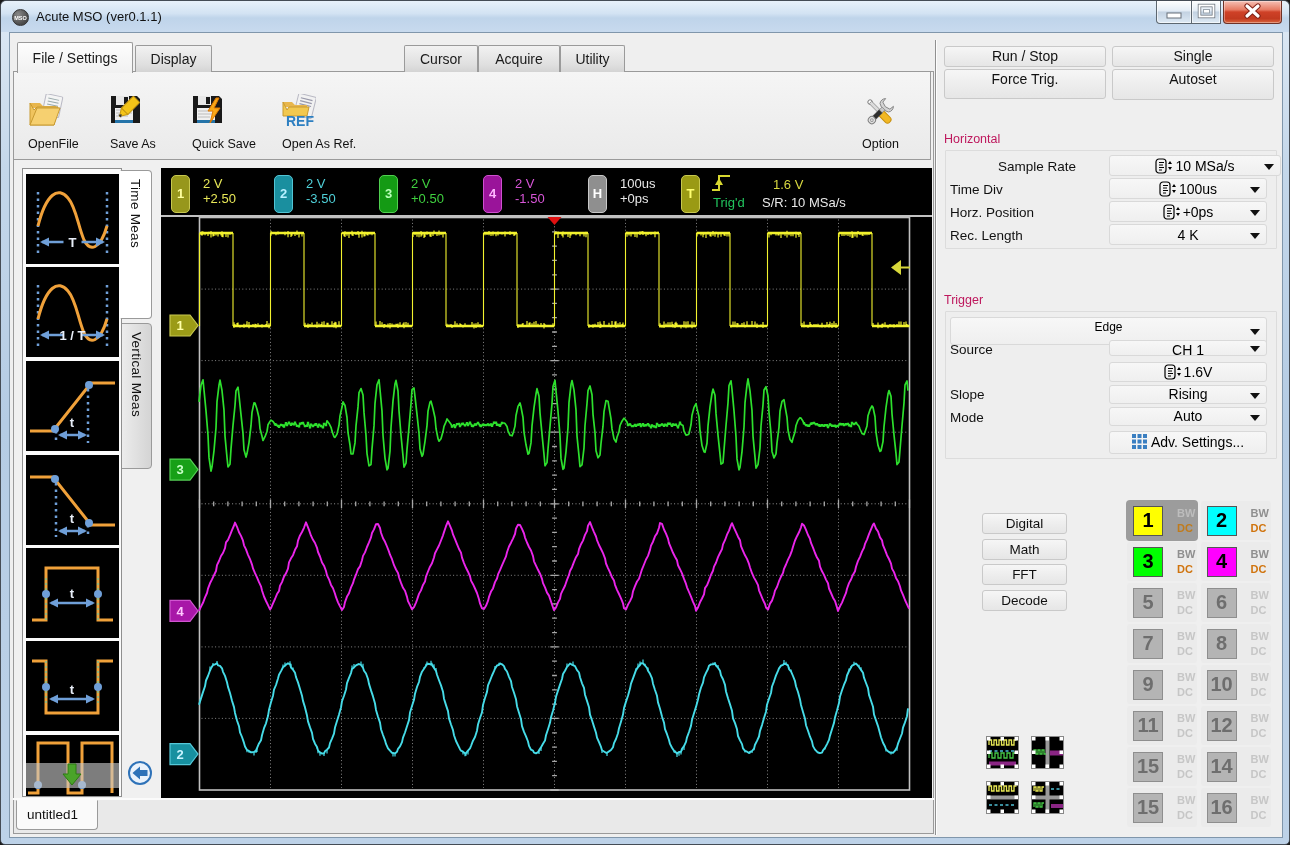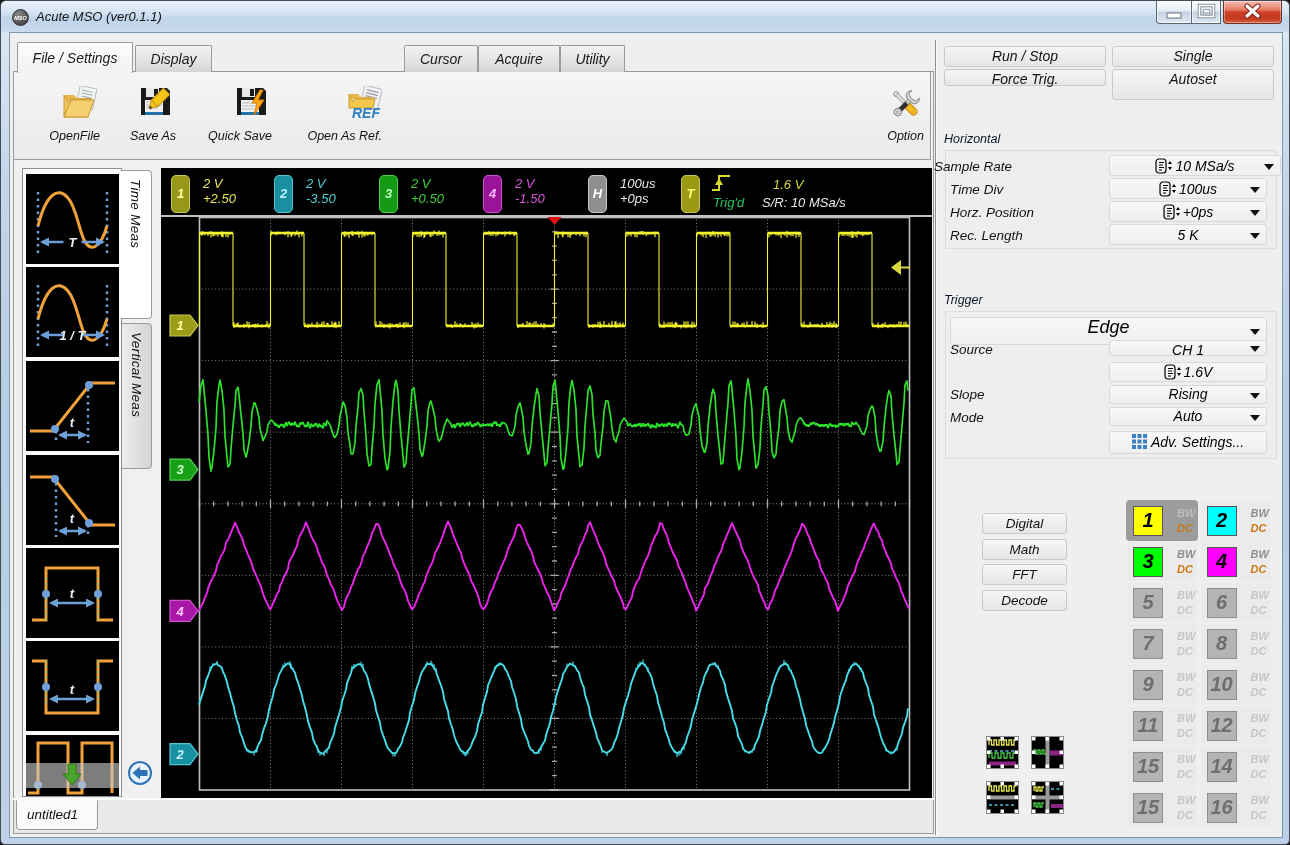--- a/index.html
+++ b/index.html
@@ -1,19 +1,19 @@
 <!DOCTYPE html>
 <html><head><meta charset="utf-8"><style>
 *{margin:0;padding:0;box-sizing:border-box}
 html,body{width:1290px;height:845px;overflow:hidden;background:#1a1a1a;
   font-family:"Liberation Sans",sans-serif;}
 .abs{position:absolute}
 #win{position:absolute;left:0;top:0;width:1290px;height:845px;
   background:linear-gradient(180deg,#dfeaf5 0%,#c4d7ea 20%,#b5cce4 50%,#bdd2e8 100%);
-  border:1px solid #454c55;border-radius:6px 6px 5px 5px;font-style:italic;}
+  border:1px solid #454c55;border-radius:6px 6px 5px 5px;}
 #title{position:absolute;left:0;top:0;width:100%;height:31px;
   background:linear-gradient(180deg,#e8f1fa 0%,#d3e3f3 40%,#bfd4ea 55%,#c8daee 100%);
   border-radius:6px 6px 0 0}
 #title .txt{position:absolute;left:35px;top:8px;font-size:13px;color:#111}
 #appico{position:absolute;left:11px;top:8px;width:17px;height:17px;border-radius:50%;
   background:radial-gradient(circle at 35% 30%,#8a8a8a,#4a4a4a 70%);border:1px solid #333;
   color:#fff;font-size:5.5px;font-weight:bold;text-align:center}
 #appico span{display:block;margin-top:5px}
 .wbtn{position:absolute;top:0;height:23px;z-index:20}
 #btnmin{left:1155px;width:36px;border-radius:0 0 0 4px}
@@ -32,21 +32,21 @@
   border:1px solid #9a9a9a;border-bottom:none;background:#f0f0f0}
 .tab{position:absolute;top:-27px;height:28px;font-size:14px;color:#1a1a1a;
   background:linear-gradient(180deg,#f2f2f2,#dfdfdf 70%,#d2d2d2);
   border:1px solid #9a9a9a;border-bottom:none;border-radius:2px 2px 0 0;
   text-align:center;line-height:26px;z-index:2}
 .tab.act{top:-30px;height:31px;background:linear-gradient(180deg,#fdfdfd,#f1f1f1);
   line-height:30px;z-index:5}
 #toolbar{position:absolute;left:-1px;top:0px;width:918px;height:88px;
   border:1px solid #9a9a9a;border-top:none;
   background:linear-gradient(180deg,#f5f5f5,#eaeaea);z-index:3}
-.tbi{position:absolute;top:14px;text-align:right}
+.tbi{position:absolute;top:22px;text-align:left}
 .tbi .lbl{position:absolute;top:43px;width:100%;font-size:12.5px;color:#111}
 
 #sidebar{position:absolute;left:13px;top:136px;width:100px;height:629px;
   border:1px solid #8f8f8f;background:#fafafa;overflow:hidden;z-index:2}
 .mtile{position:absolute;left:3px;width:93px;height:90px;background:#000}
 .vtab{position:absolute;left:112px;width:31px;font-size:13.5px;color:#111;
   border:1px solid #9a9a9a;border-radius:0 4px 4px 0;
   background:linear-gradient(90deg,#ececec,#d4d4d4)}
 .vtab span{writing-mode:vertical-rl;display:block;margin-top:8px;padding-left:7px;letter-spacing:.3px}
 .vtab.act{background:#fff;border-left:1px solid #fff;z-index:4;left:111px;width:32px}
@@ -63,21 +63,21 @@
   font-size:13.5px;color:#111;padding-left:10px;line-height:27px;z-index:3}
 #btabline{position:absolute;left:4px;top:766px;width:921px;height:2px;background:#fbfbfb}
 #btabstrip{position:absolute;left:5px;top:768px;width:919px;height:33px;background:#e9e9e9}
 
 #vsep{position:absolute;left:926px;top:8px;width:2px;height:795px;
   border-left:1px solid #909090;border-right:1px solid #fdfdfd}
 .pbtn{position:absolute;background:linear-gradient(180deg,#f6f6f6,#ececec 60%,#e6e6e6);
   border:1px solid #c9c9c9;border-radius:3px;font-size:14px;color:#111;
   text-align:center}
 .grp{position:absolute;border:1px solid #dcdcdc;background:#eeeeee;border-radius:1px}
-.glbl{position:absolute;font-size:12.5px;color:#0f172a}
+.glbl{position:absolute;font-size:12.5px;color:#be185d}
 .fld{position:absolute;background:linear-gradient(180deg,#f7f7f7,#efefef);
   border:1px solid #d9d9d9;border-radius:3px;font-size:14px;color:#000;text-align:center}
 .fld .ar{position:absolute;right:6px;top:50%;margin-top:-2px;width:0;height:0;
   border-left:5px solid transparent;border-right:5px solid transparent;border-top:6px solid #111}
 .rlbl{position:absolute;font-size:13.5px;color:#111}
 
 .chsq{position:absolute;width:30px;height:30px;border:1.5px solid #555;
   font-size:20px;font-weight:bold;text-align:center;line-height:27px;color:#000}
 .chsq.off{border-color:#8e8e8e;background:#b4b4b4;color:#6e6e6e}
 .bwdc{position:absolute;width:26px;font-size:11px;font-weight:bold;line-height:13px}
@@ -319,25 +319,25 @@
 <path d="M730 51.5l10-7.5v15z" fill="#d8d83a"></path>
             <path d="M740 51.5h9" stroke="#d8d83a" stroke-width="2"></path>
 </svg></div>
 </div>
 <div id="btabstrip"></div>
 <div id="btabline"></div>
 <div id="btab">untitled1</div>
 <div id="vsep"></div>
 <div class="pbtn" style="left:935px;top:14px;width:162px;height:21px;line-height:19px">Run / Stop</div>
 <div class="pbtn" style="left:1103px;top:14px;width:162px;height:21px;line-height:19px">Single</div>
-<div class="pbtn" style="left:935px;top:37px;width:162px;height:17px;line-height:19px">Force Trig.</div>
+<div class="pbtn" style="left:935px;top:37px;width:162px;height:30px;line-height:19px">Force Trig.</div>
 <div class="pbtn" style="left:1103px;top:37px;width:162px;height:31px;line-height:19px">Autoset</div>
 <div class="glbl" style="left:935px;top:100px">Horizontal</div>
 <div class="grp" style="left:936px;top:118px;width:332px;height:99px"></div>
-<div class="rlbl" style="left:925px;top:127px">Sample Rate</div>
+<div class="rlbl" style="left:989px;top:127px">Sample Rate</div>
 <div class="rlbl" style="left:941px;top:150px">Time Div</div>
 <div class="rlbl" style="left:941px;top:173px">Horz. Position</div>
 <div class="rlbl" style="left:941px;top:196px">Rec. Length</div>
 <div class="fld" style="left:1100px;top:123px;width:172px;height:21px;line-height:19px;font-size:14px"><span style="position:relative;top:0.5px"><svg width="17" height="16" viewBox="0 0 17 16" style="vertical-align:-3px;margin-right:3px">
             <rect x="1" y="1" width="10" height="14" rx="3" fill="none" stroke="#000" stroke-width="1.2"></rect>
             <path d="M4 4.5h5M4 7h4M4 9.5h5M4 12h3" stroke="#000" stroke-width="1"></path>
             <path d="M13 6l2-3 2 3z" fill="#000"></path>
             <path d="M13 9l2 3 2-3z" fill="#000"></path>
           </svg>10 MSa/s</span><span class="ar"></span></div>
 <div class="fld" style="left:1100px;top:146px;width:158px;height:21px;line-height:19px;font-size:14px"><span style="position:relative;top:0.5px"><svg width="17" height="16" viewBox="0 0 17 16" style="vertical-align:-3px;margin-right:3px">
@@ -345,24 +345,24 @@
             <path d="M4 4.5h5M4 7h4M4 9.5h5M4 12h3" stroke="#000" stroke-width="1"></path>
             <path d="M13 6l2-3 2 3z" fill="#000"></path>
             <path d="M13 9l2 3 2-3z" fill="#000"></path>
           </svg>100us</span><span class="ar"></span></div>
 <div class="fld" style="left:1100px;top:169px;width:158px;height:21px;line-height:19px;font-size:14px"><span style="position:relative;top:0.5px"><svg width="17" height="16" viewBox="0 0 17 16" style="vertical-align:-3px;margin-right:3px">
             <rect x="1" y="1" width="10" height="14" rx="3" fill="none" stroke="#000" stroke-width="1.2"></rect>
             <path d="M4 4.5h5M4 7h4M4 9.5h5M4 12h3" stroke="#000" stroke-width="1"></path>
             <path d="M13 6l2-3 2 3z" fill="#000"></path>
             <path d="M13 9l2 3 2-3z" fill="#000"></path>
           </svg>+0ps</span><span class="ar"></span></div>
-<div class="fld" style="left:1100px;top:192px;width:158px;height:21px;line-height:19px;font-size:14px"><span style="position:relative;top:0.5px">5 K</span><span class="ar"></span></div>
+<div class="fld" style="left:1100px;top:192px;width:158px;height:21px;line-height:19px;font-size:14px"><span style="position:relative;top:0.5px">4 K</span><span class="ar"></span></div>
 <div class="glbl" style="left:935px;top:261px">Trigger</div>
 <div class="grp" style="left:936px;top:279px;width:332px;height:148px"></div>
-<div class="fld" style="left:941px;top:285px;width:317px;height:28px;line-height:18px;font-size:18px"><span style="position:relative;top:0.0px">Edge</span><span class="ar"></span></div>
+<div class="fld" style="left:941px;top:285px;width:317px;height:28px;line-height:18px;font-size:12px"><span style="position:relative;top:0.0px">Edge</span><span class="ar"></span></div>
 <div class="rlbl" style="left:941px;top:310px">Source</div>
 <div class="fld" style="left:1100px;top:308px;width:158px;height:16px;line-height:18px;font-size:14px"><span style="position:relative;top:0.0px">CH 1</span><span class="ar"></span></div>
 <div class="fld" style="left:1100px;top:330px;width:158px;height:20px;line-height:18px;font-size:14px"><span style="position:relative;top:0.0px"><svg width="17" height="16" viewBox="0 0 17 16" style="vertical-align:-3px;margin-right:3px">
             <rect x="1" y="1" width="10" height="14" rx="3" fill="none" stroke="#000" stroke-width="1.2"></rect>
             <path d="M4 4.5h5M4 7h4M4 9.5h5M4 12h3" stroke="#000" stroke-width="1"></path>
             <path d="M13 6l2-3 2 3z" fill="#000"></path>
             <path d="M13 9l2 3 2-3z" fill="#000"></path>
           </svg>1.6V</span></div>
 <div class="rlbl" style="left:941px;top:355px">Slope</div>
 <div class="fld" style="left:1100px;top:353px;width:158px;height:19px;line-height:17px;font-size:14px"><span style="position:relative;top:-0.5px">Rising</span><span class="ar"></span></div>

